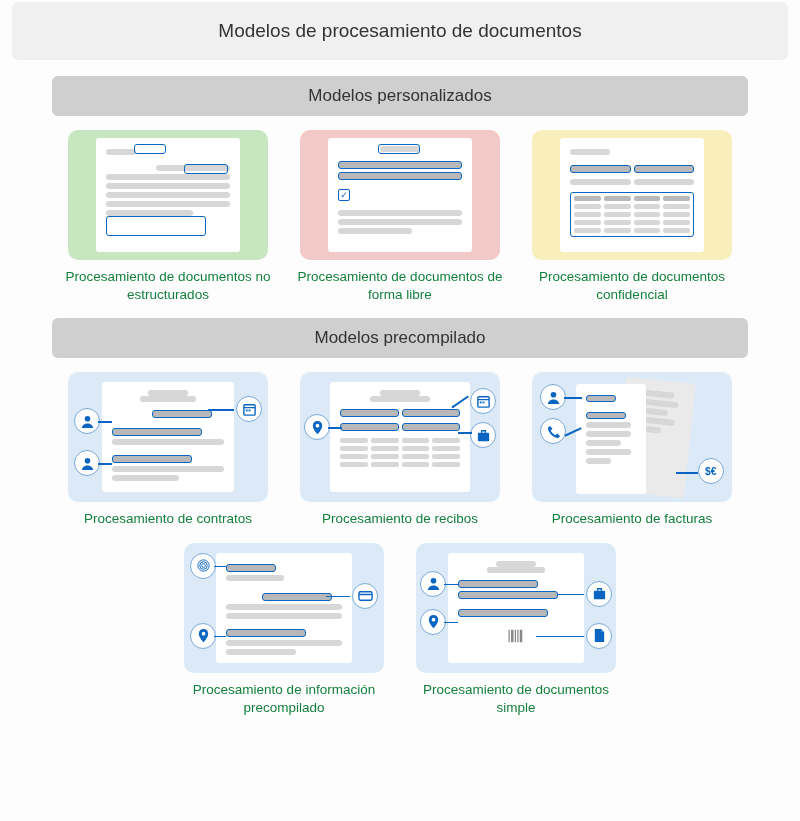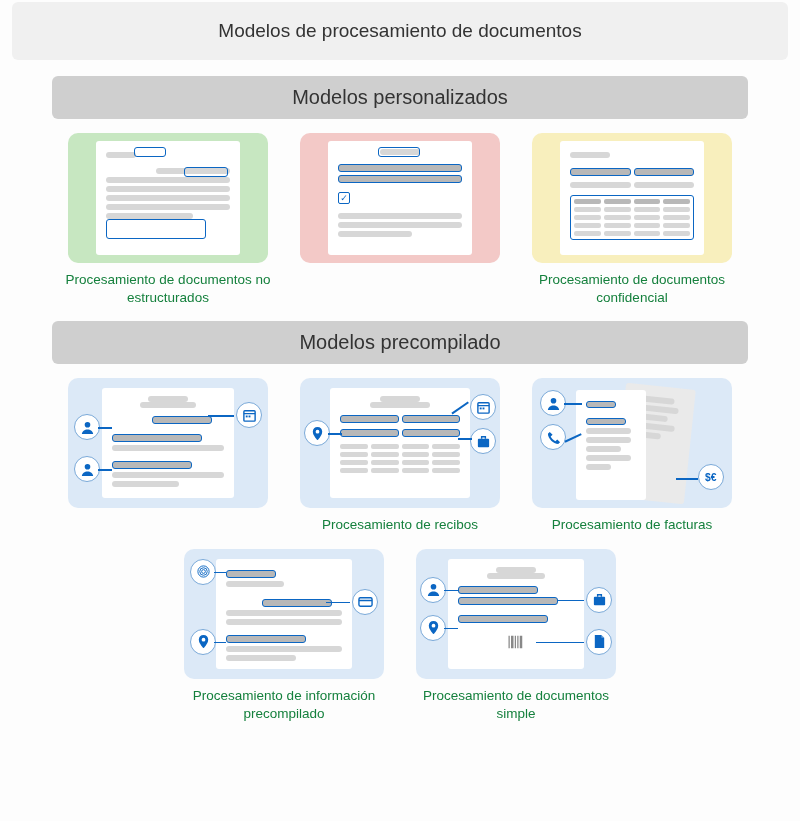--- a/index.html
+++ b/index.html
@@ -16,21 +16,21 @@
     text-align: center;
     font-size: 19px;
     padding: 18px 0;
     margin: 0 10px 16px 10px;
     font-weight: 400;
   }
   .section-title {
     background: #cfcfcf;
     border-radius: 6px;
     text-align: center;
-    font-size: 20px;
+    font-size: 17px;
     padding: 10px 0;
     margin: 10px 50px 14px 50px;
     font-weight: 400;
   }
   .row {
     display: flex;
     justify-content: center;
     gap: 22px;
     margin-bottom: 14px;
   }
@@ -195,20 +195,21 @@
         <div style="display:flex; align-items:center; gap:4px;">
           <div style="width:12px; height:12px; border:1.5px solid #0b66c3; border-radius:2px; display:flex; align-items:center; justify-content:center; font-size:9px; color:#0b66c3;">✓</div>
         </div>
         <div style="height:6px;"></div>
         <div class="bar" style="width:100%;"></div>
         <div class="bar" style="width:100%;"></div>
         <div class="bar" style="width:60%;"></div>
         <div class="box" style="left:50px; top:6px; width:42px; height:10px;"></div>
       </div>
     </div>
+    <div class="caption">Procesamiento de documentos de forma libre</div>
   </div>
 
   <div class="card-wrap">
     <div class="card yellow">
       <div class="doc" style="left:28px; top:8px; width:144px; height:114px;">
         <div class="bar" style="width:40px;"></div>
         <div style="height:4px;"></div>
         <div style="display:flex; gap:3px;">
           <div class="bar d hl" style="flex:1; height:8px;"></div>
           <div class="bar d hl" style="flex:1; height:8px;"></div>
@@ -288,20 +289,21 @@
         </div>
       <div class="badge" style="right:6px; top:24px;">
           <svg viewBox="0 0 16 16">
             <use href="#i-calendar"></use>
           </svg>
         </div>
       <div class="conn" style="left:30px; top:49px; width:14px;"></div>
       <div class="conn" style="left:30px; top:91px; width:14px;"></div>
       <div class="conn" style="left:140px; top:37px; width:26px;"></div>
     </div>
+    <div class="caption">Procesamiento de contratos</div>
   </div>
 
   <div class="card-wrap">
     <div class="card blue">
       <div class="doc" style="left:30px; top:10px; width:140px; height:110px;">
         <div class="bar" style="width:40px; margin:0 auto;"></div>
         <div class="bar" style="width:50%; margin:0 auto;"></div>
         <div style="height:4px;"></div>
         <div style="display:flex; gap:3px;">
           <div class="bar d hl" style="flex:1; height:8px;"></div>

